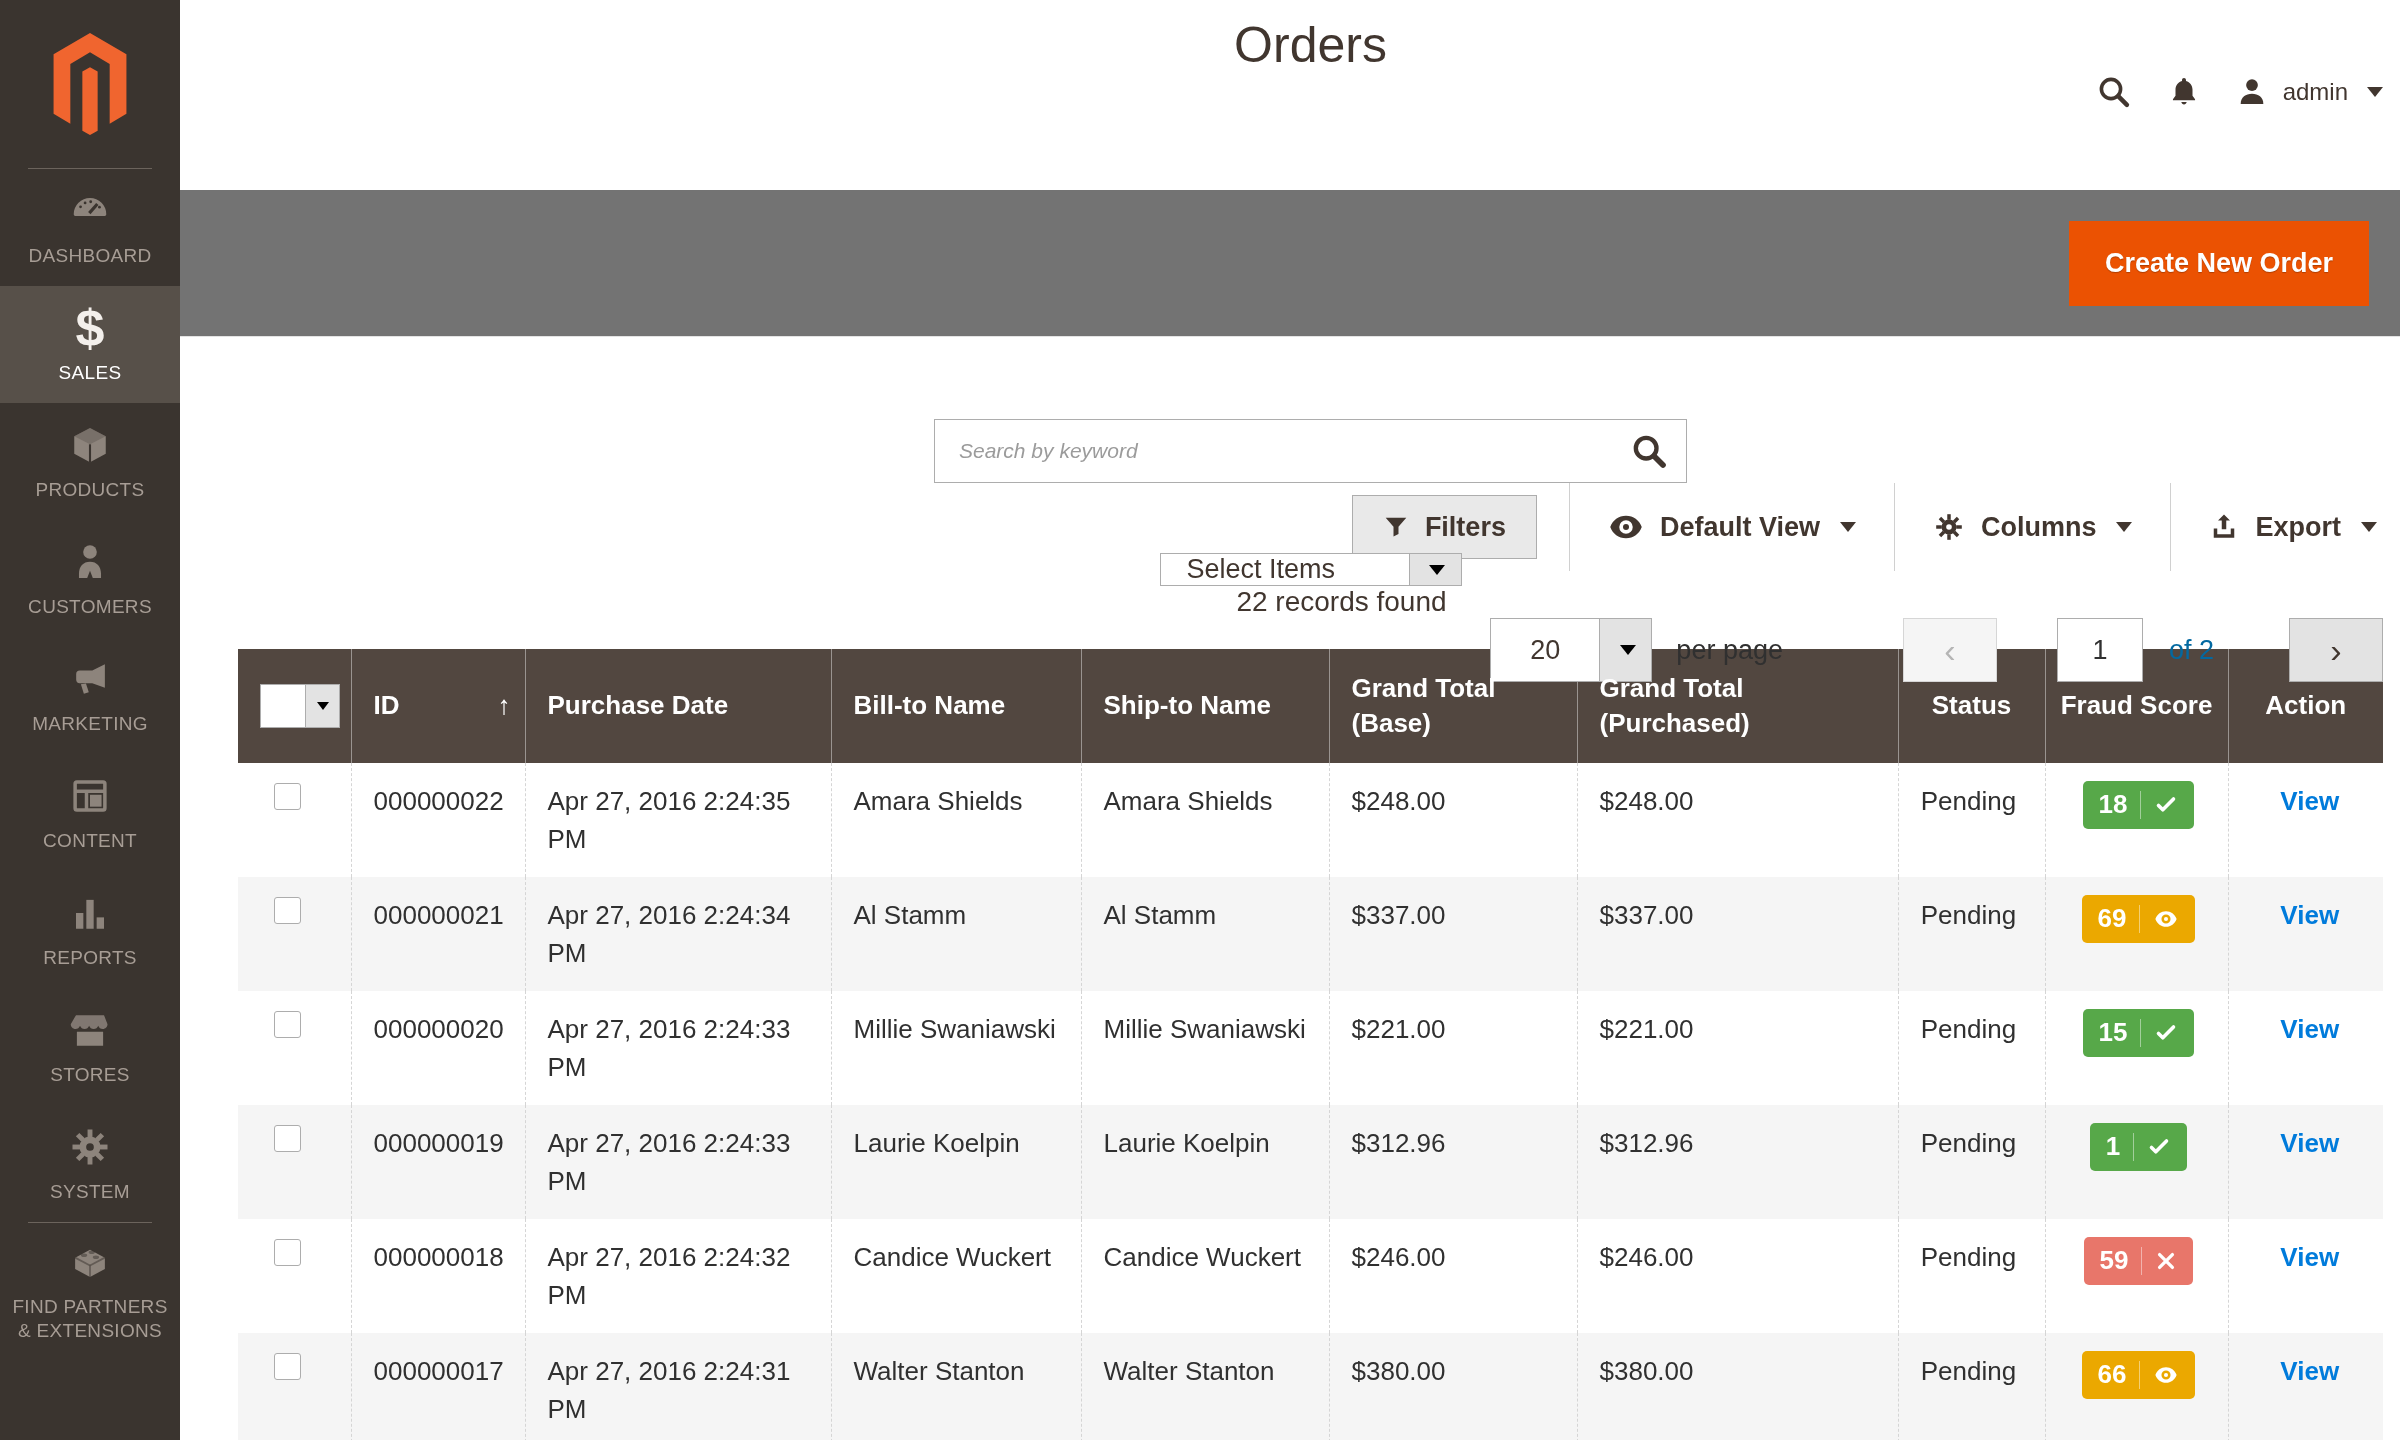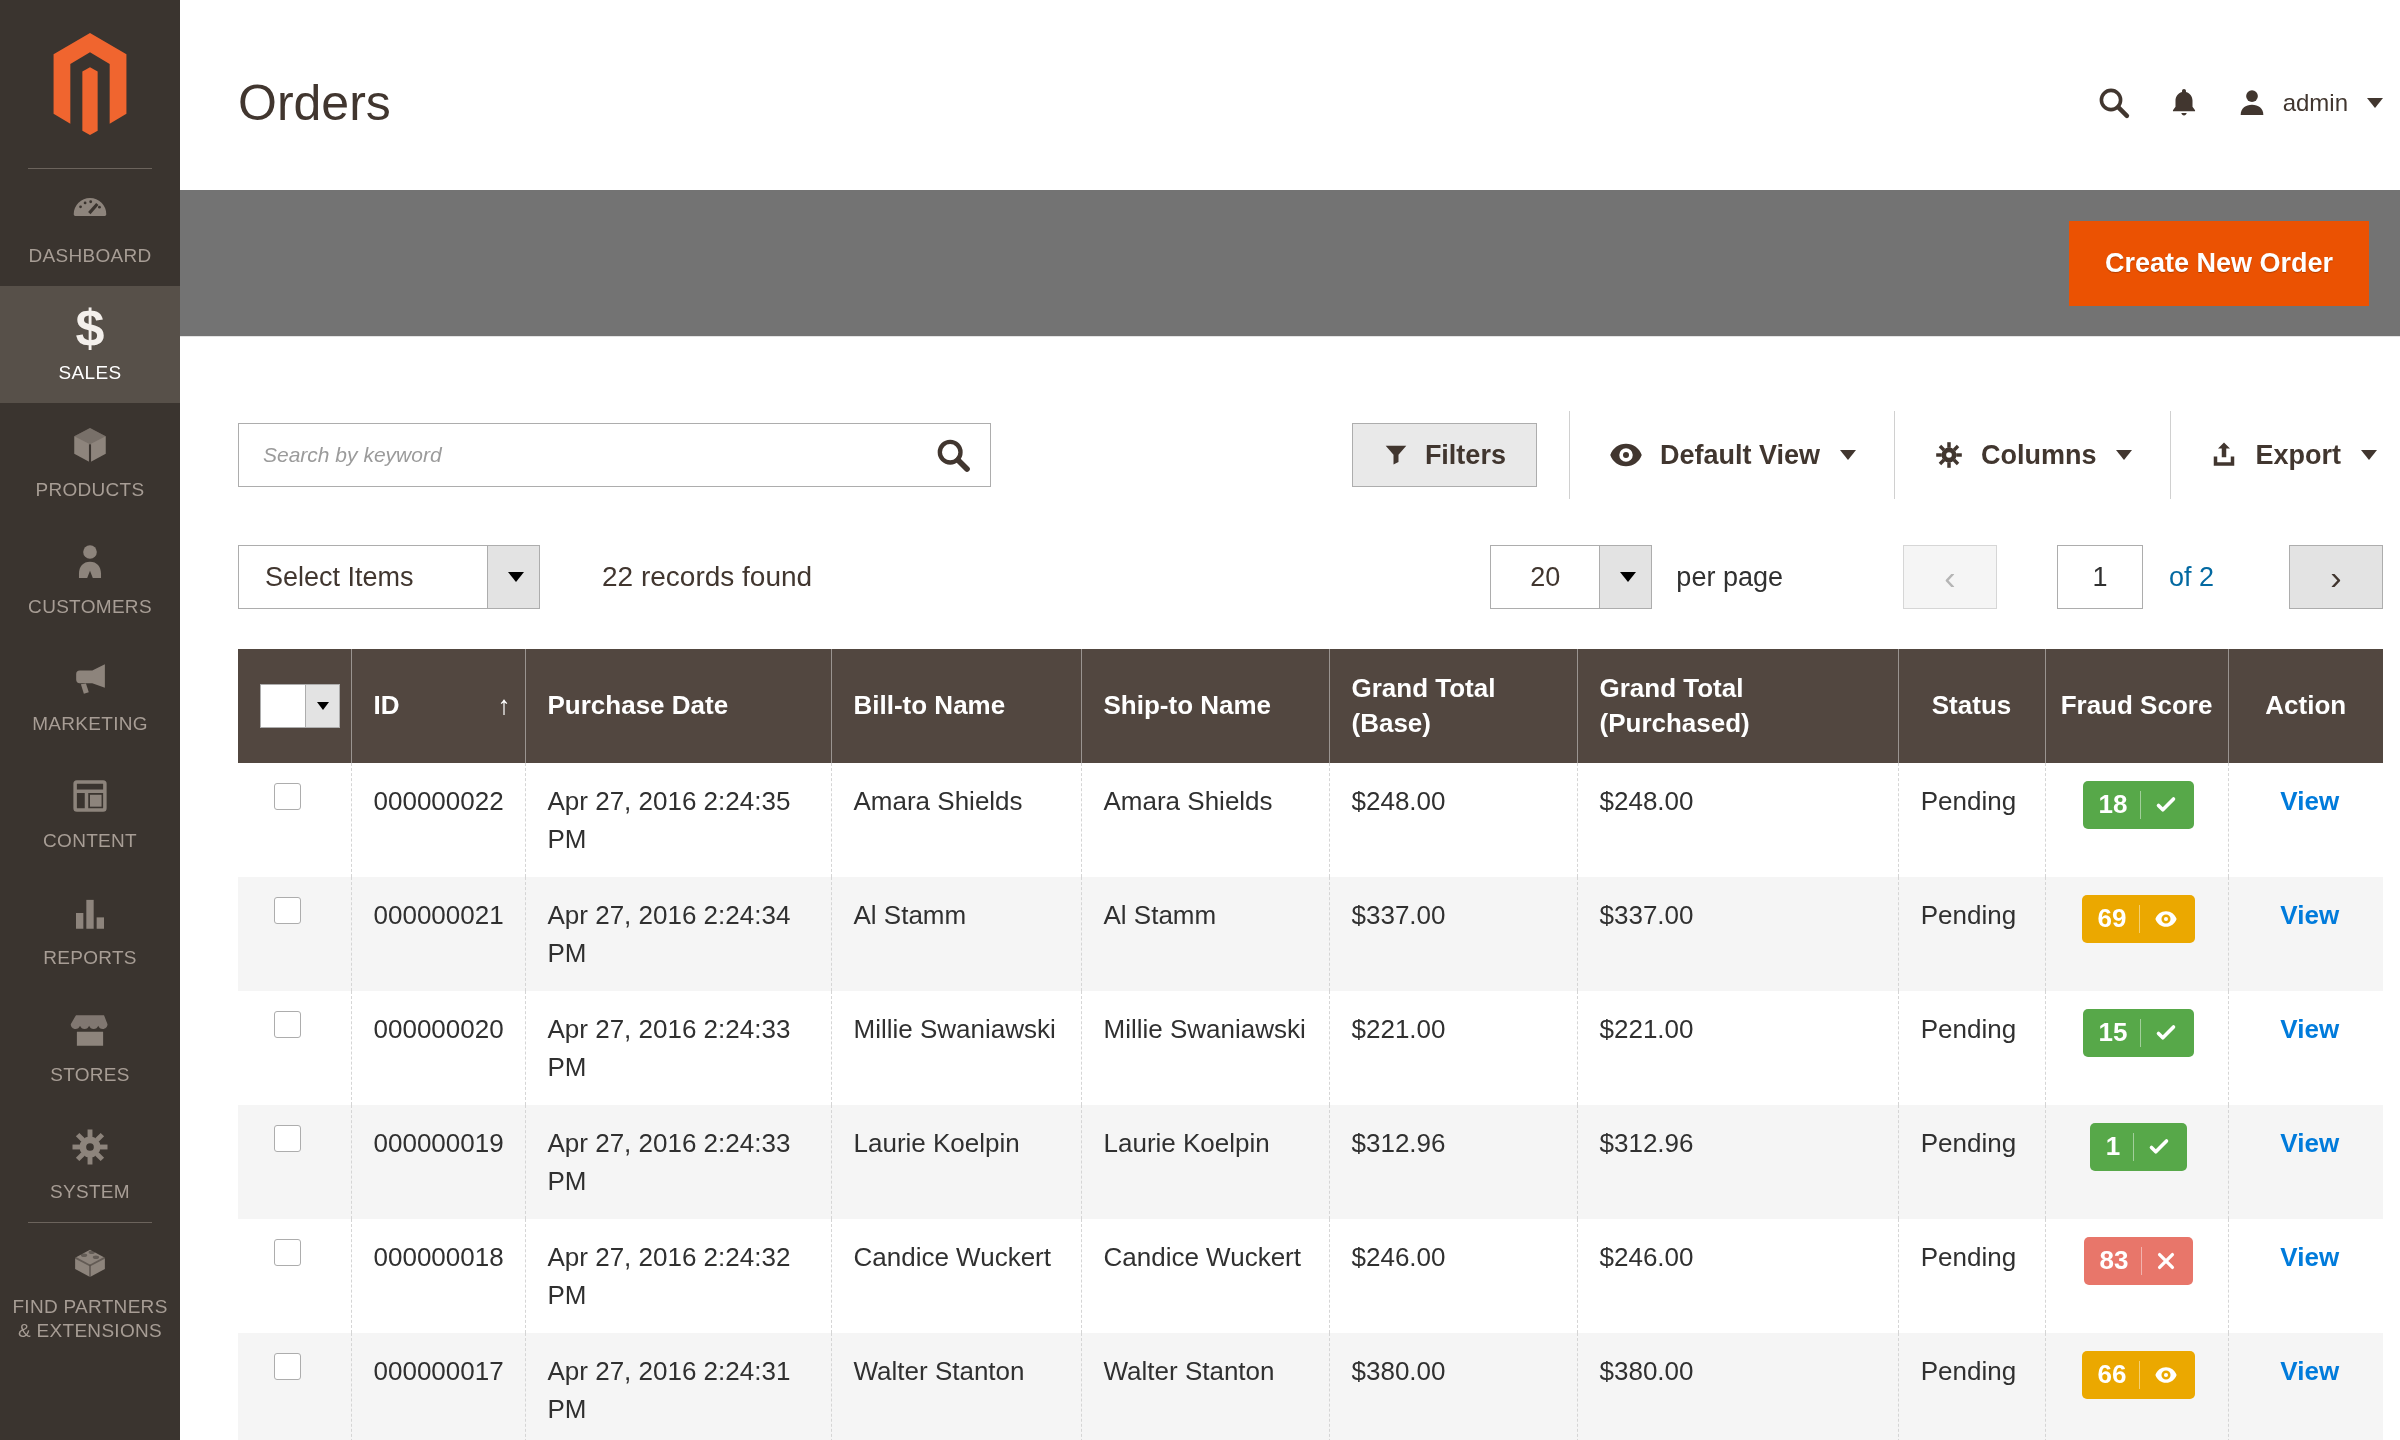--- a/index.html
+++ b/index.html
@@ -13,21 +13,21 @@
   .nav-item { height:117px; display:flex; flex-direction:column; align-items:center; justify-content:center; gap:9px; cursor:pointer; }
   .nav-item .nav-icon { color:#8d847c; display:flex; align-items:center; justify-content:center; height:48px; }
   .nav-label { font-size:19px; color:#a79d95; text-align:center; line-height:1.25; letter-spacing:.3px; padding:0 6px; }
   .nav-item.active { background:#575049; }
   .nav-item.active .nav-label { color:#ffffff; }
   .nav-item.active .nav-icon { color:#f3efeb; }
   .dollar-glyph { font-size:52px; font-weight:bold; line-height:1; }
 
   
   .main { position:absolute; left:180px; top:0; width:2220px; height:1440px; background:#fff; }
-  .content-pad { padding:16px 17px 0 58px; }
+  .content-pad { padding:16px 17px 0 58px;flex-direction:column; }
 
   
   .page-header { height:190px; display:flex; align-items:center; }
   .page-title { font-size:50px; font-weight:400; color:#41362f; }
   .header-right { margin-left:auto; display:flex; align-items:center; gap:35px; color:#41362f; }
   .admin-group { display:flex; align-items:center; gap:15px; cursor:pointer; }
   .admin-name { font-size:24px; color:#41362f; }
   .hicon { display:flex; align-items:center; cursor:pointer; }
 
   
@@ -499,21 +499,21 @@
         <td class="cell-check"><span class="cb"></span></td>
         <td>000000018</td>
         <td>Apr 27, 2016 2:24:32 PM</td>
         <td>Candice Wuckert</td>
         <td>Candice Wuckert</td>
         <td>$246.00</td>
         <td>$246.00</td>
         <td class="status-cell">Pending</td>
         <td class="fraud-cell">
           <span class="badge" data-variant="red">
-            <span class="badge-num">83</span>
+            <span class="badge-num">59</span>
               <span class="badge-sep"></span>
 
             <span class="bi bi-x">
                 <svg width="22" height="22" viewBox="0 0 24 24">
                   <path d="M5 5l14 14M19 5L5 19" stroke="#fff" stroke-width="3.6" stroke-linecap="round"></path>
                 </svg>
               </span>
           </span>
         </td>
         <td class="t-center"><a class="view-link">View</a></td>

